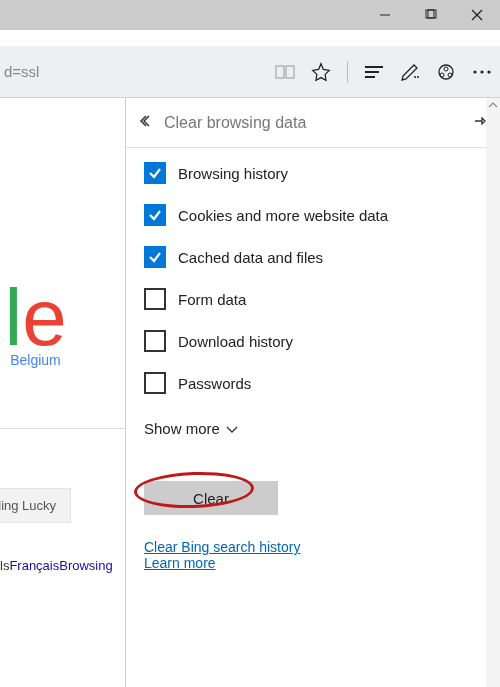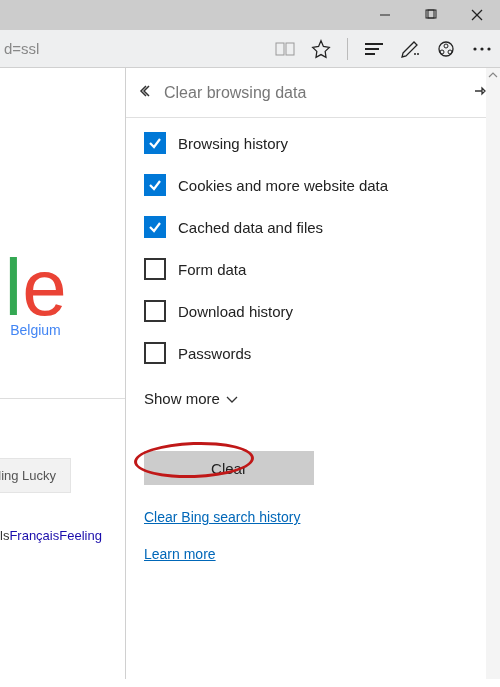--- a/index.html
+++ b/index.html
@@ -22,26 +22,27 @@
   }
   .titlebar .win-btn {
     width: 46px;
     height: 30px;
     display: flex;
     align-items: center;
     justify-content: center;
     color: #222;
   }
   .addrbar {
-    height: 38px;
+    height: 52px;
     background: #eeeff0;
     border-bottom: 1px solid #d0d0d0;
     display: flex;
     align-items: center;
     position: relative;
+    margin-top: 16px;
   }
   .url-frag {
     position: absolute;
     left: 0;
     color: #888;
     font-size: 15px;
     padding-left: 4px;
   }
   .addr-icons {
     position: absolute;
@@ -155,33 +156,33 @@
     border-radius: 50% / 50%;
     width: 120px;
     height: 36px;
     left: 8px;
     top: 324px;
     transform: rotate(-2deg);
     pointer-events:none;
   }
   .clear-btn {
     margin-top: 44px;
-    width: 170px;
+    width: 134px;
     height: 34px;
     background:#ccc;
     border:none;
     font-size:15px;
     color:#222;
     display:block;
   }
   .panel-links {
     margin-top: 24px;
     display:flex;
     flex-direction:column;
-    gap: 21px;
+    gap: 0;
   }
   .panel-links a {
     color:#0067b8;
     text-decoration:underline;
     font-size:14px;
   }
   .scroll-track {
     position:absolute;
     right:0; top:0; bottom:0;
     width:14px;
@@ -274,21 +275,21 @@
         <span class="g-green">l</span>
         <span class="g-red">e</span>
       </div>
       <div class="belgium">Belgium</div>
     </div>
     <div class="search-line"></div>
     <button class="lucky-btn">n Feeling Lucky</button>
     <div class="langs">
       <span class="prefix">ls</span>
       <span>Français</span>
-      <span>Feeling</span>
+      <span>Browsing</span>
     </div>
   </div>
 
   <div class="panel">
     <div class="panel-head">
       <span class="back">
         <svg width="16" height="14">
             <path d="M8 2 L3 7 L8 12 M11 2 L6 7 L11 12" fill="none" stroke="#333" stroke-width="1.5"></path>
           </svg>
       </span>

